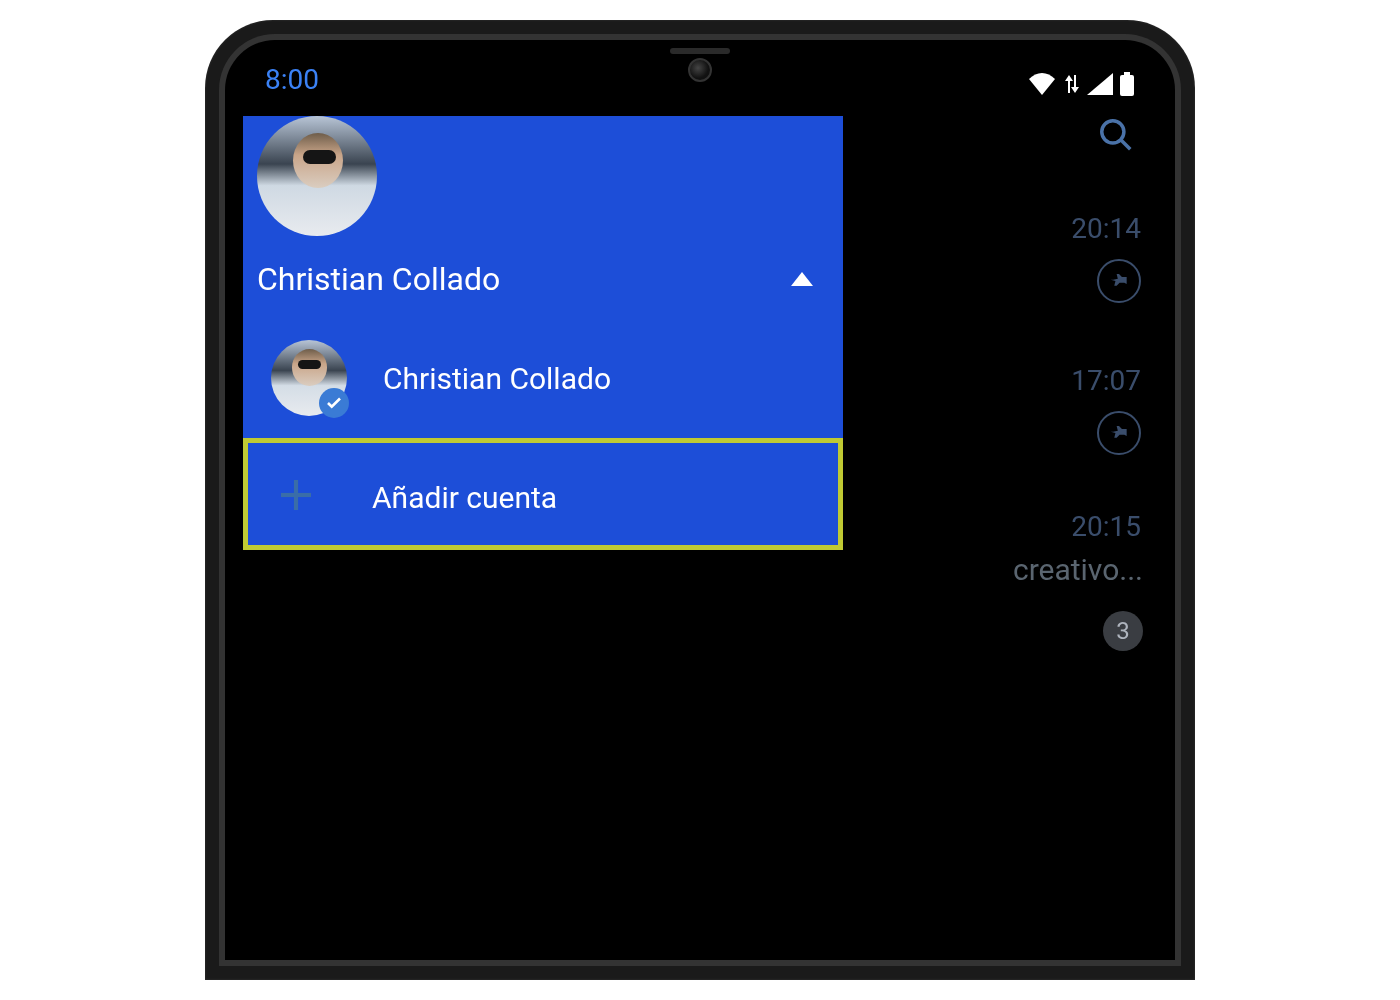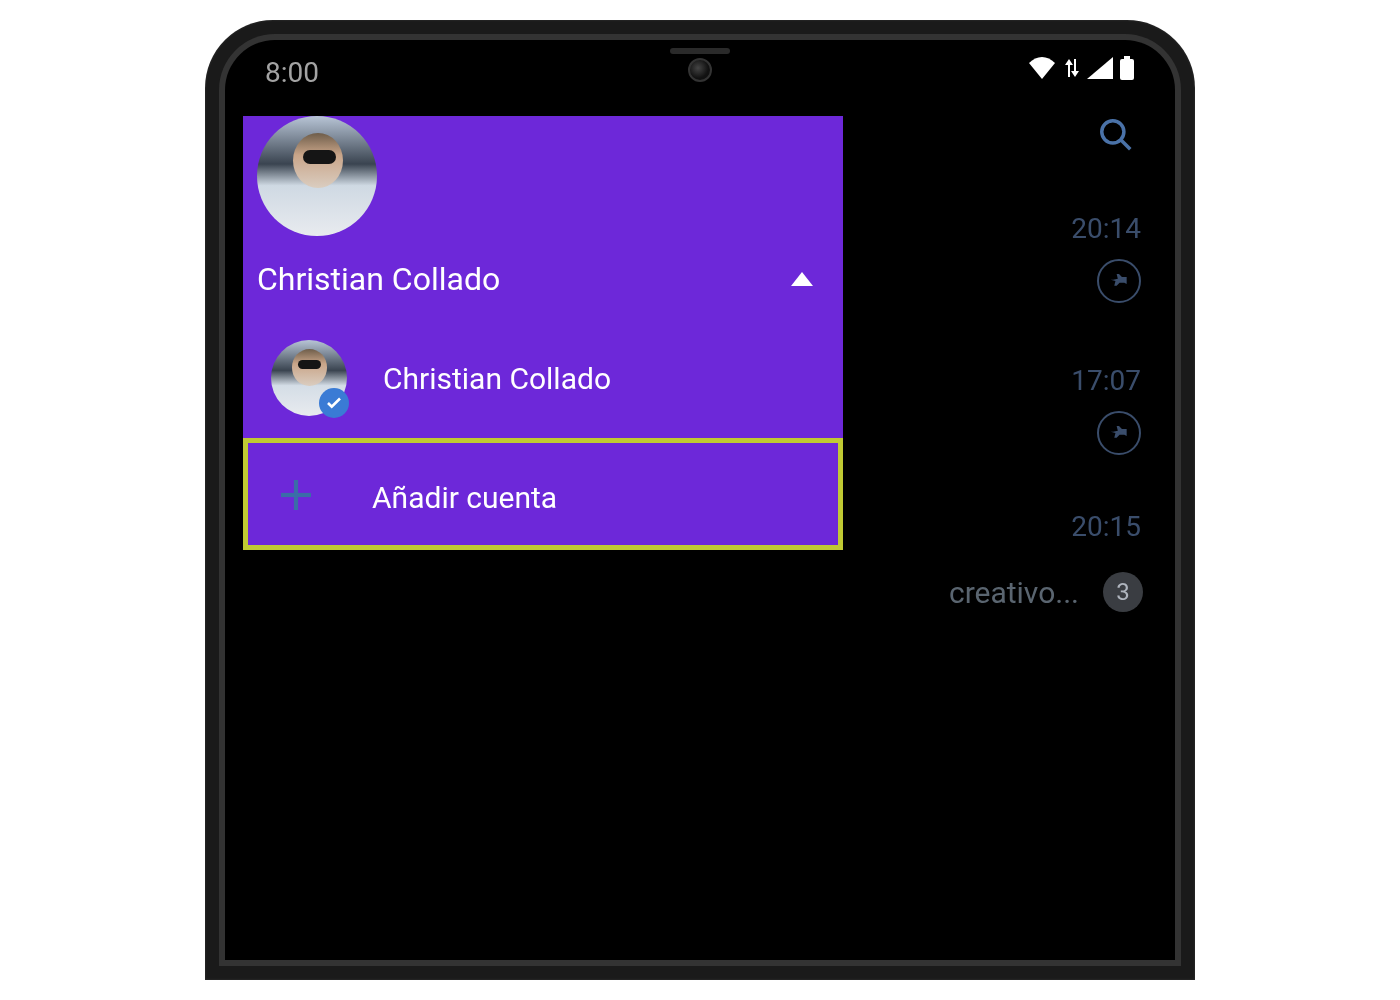--- a/index.html
+++ b/index.html
@@ -67,24 +67,24 @@
       transform: translateX(-50%);
       width: 24px;
       height: 24px;
       background: radial-gradient(circle at 40% 40%, #444 0%, #111 60%);
       border-radius: 50%;
       border: 2px solid #333;
     }
     .status-bar {
       display: flex;
       justify-content: space-between;
-      align-items: flex-start;
+      align-items: flex-end;
       padding: 16px 40px 0 40px;
       height: 56px;
-      color: #a3a3a3;
+      color: #3b82f6;
       font-size: 28px;
       font-weight: 400;
     }
     .status-right {
       display: flex;
       align-items: center;
       gap: 6px;
     }
     .status-icon { display: inline-flex; }
     .content {
@@ -94,21 +94,21 @@
     .search-btn {
       position: absolute;
       top: 20px;
       right: 40px;
       color: #4a72a8;
       z-index: 5;
     }
     .panel {
       width: 600px;
       margin-left: 18px;
-      background: #6d28d9;
+      background: #1d4ed8;
       position: relative;
       z-index: 10;
     }
     .avatar-large {
       width: 120px;
       height: 120px;
       border-radius: 50%;
       background: linear-gradient(180deg, #b8c5d6 0%, #3a4450 40%, #cfd9e3 58%, #e8ebef 100%);
       margin-left: 14px;
       position: relative;
@@ -306,21 +306,21 @@
             <svg width="20" height="20" viewBox="0 0 24 24" fill="#3a4d6b">
                 <path d="M16 3l5 5-3 1-4 4v5l-2 2-3-5-5 3 2-2 3-5-5-3 2-2h5l4-4z" transform="rotate(45 12 12)"></path>
               </svg>
           </div>
         </div>
         <div class="bg-chats" style="top:414px; display:flex; align-items:center; gap:20px;">
           <div>
             <div class="bg-time" style="margin-bottom:20px;">20:15</div>
           </div>
         </div>
-        <div class="bg-chats" style="top:476px; display:flex; align-items:center; gap:24px; right:32px;">
+        <div class="bg-chats" style="top:456px; display:flex; align-items:center; gap:24px; right:32px;flex-direction:column;">
           <span class="bg-text">creativo...</span>
           <div class="count-badge">3</div>
         </div>
 
         <div class="panel">
           <div class="avatar-large"></div>
           <div class="profile-header">
             <span class="profile-name">Christian Collado</span>
             <span class="caret-up"></span>
           </div>

